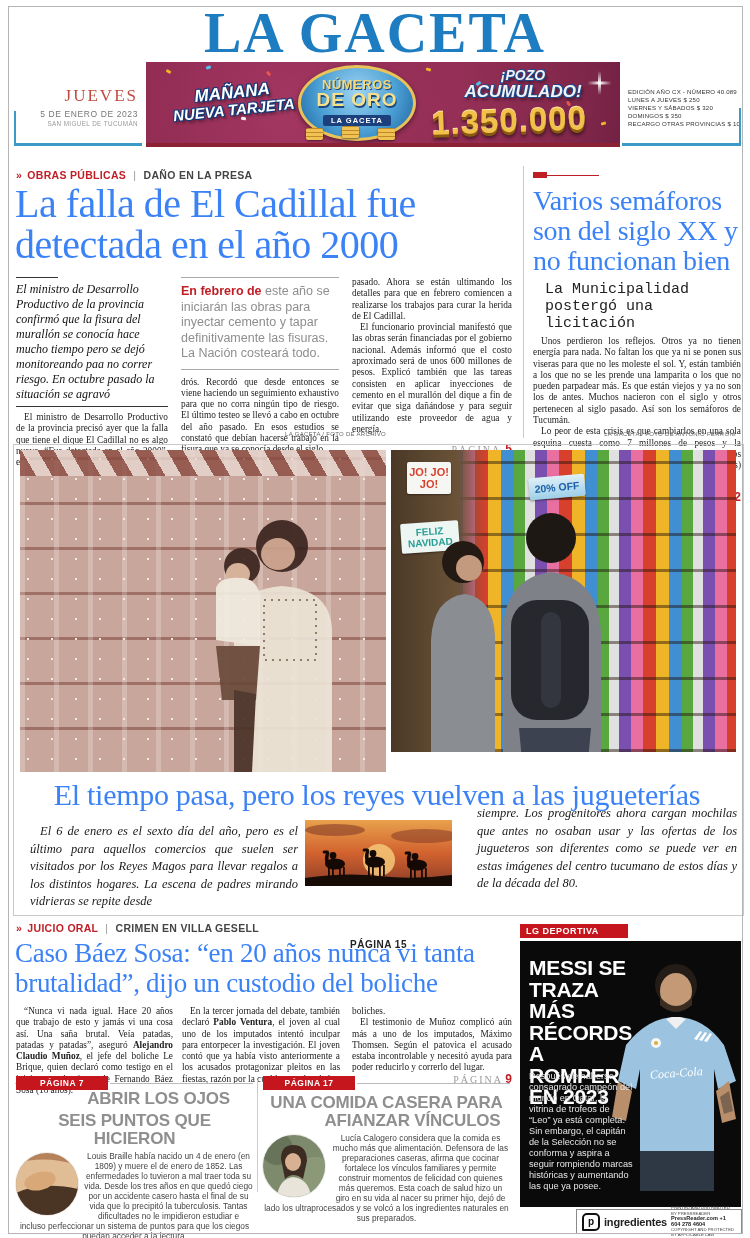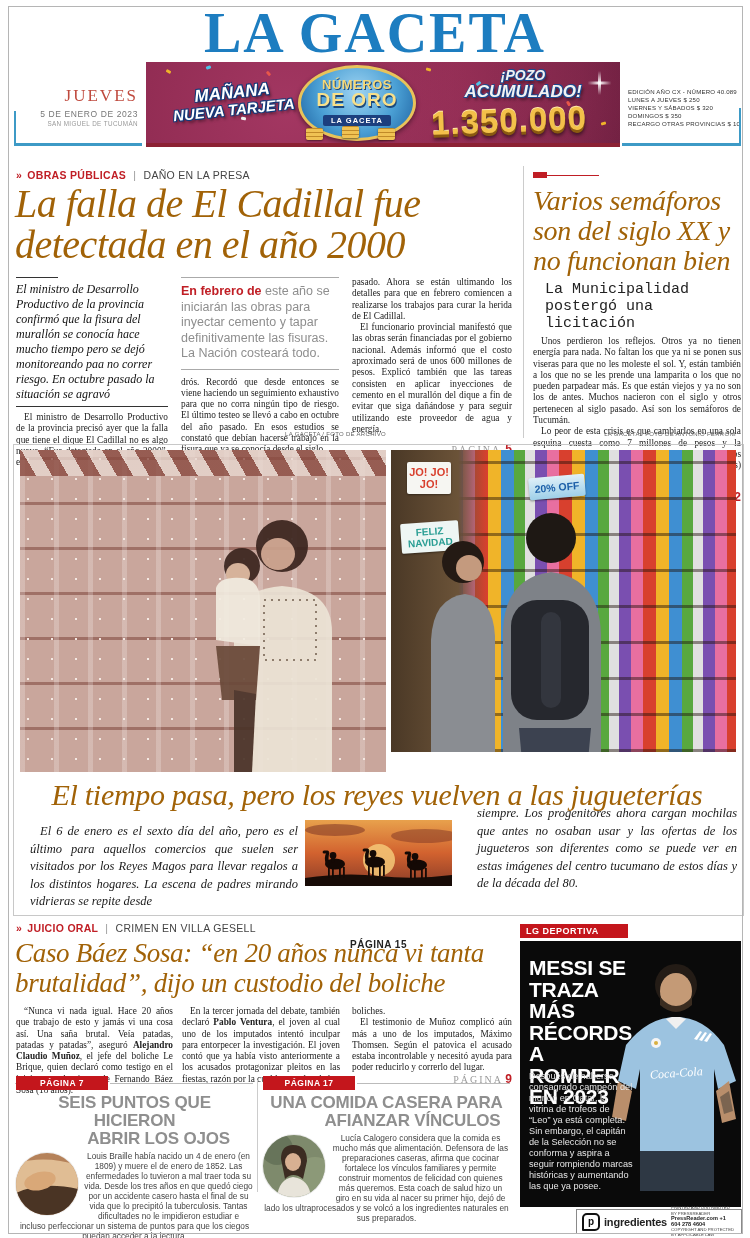--- a/index.html
+++ b/index.html
@@ -51,22 +51,22 @@
   .burst:before,.burst:after{content:"";position:absolute;left:14px;top:0;width:3px;height:30px;
     background:radial-gradient(circle,#fff,rgba(255,255,255,0) 80%);}
   .burst:after{transform:rotate(90deg);}
   .confetti span{position:absolute;width:5px;height:3px;border-radius:1px;}
 
   
   .kicker{font-size:10.5px;font-weight:bold;letter-spacing:.3px;}
   .kicker .chev{color:#c01e25;margin-right:2px;}
   .kicker .k1{color:#c01e25;}
   .kicker .sep{color:#999;font-weight:normal;margin:0 4px;}
-  .kicker .k2{color:#444;font-weight:normal;}
-  .headline{font-family:"Liberation Serif","DejaVu Serif",serif;color:#a16207;font-style:italic;}
+  .kicker .k2{color:#444;font-weight:bold;}
+  .headline{font-family:"Liberation Serif","DejaVu Serif",serif;color:#3b82f6;}
   .h-lead{font-size:40px;line-height:41px;letter-spacing:-.5px;}
   .h-traffic{font-size:28px;line-height:30px;letter-spacing:-.3px;}
   .h-toys{font-size:30px;line-height:32px;text-align:center;letter-spacing:-.3px;}
   .h-baez{font-size:27px;line-height:30px;letter-spacing:-.3px;}
   .bodytxt{font-family:"Liberation Serif","DejaVu Serif",serif;font-size:9.3px;line-height:11.3px;
     text-align:justify;color:#222;}
   .bodytxt p{margin:0;text-indent:8px;}
   .bodytxt p.noind{text-indent:0;}
   .lede{font-family:"Liberation Serif","DejaVu Serif",serif;font-style:italic;font-size:12px;
     line-height:15px;color:#111;}
@@ -355,22 +355,22 @@
     <p class="noind">boliches.</p>
     <p>El testimonio de Muñoz complicó aún más a uno de los imputados, Máximo Thomsen. Según el patovica el acusado estaba incontrolable y necesitó ayuda para poder reducirlo y correrlo del lugar.</p>
     <div class="pagina"><span class="lbl">PÁGINA</span> <span class="num">9</span></div>
   </div>
 
   <div class="abs" style="left:16px;top:1076px;width:237px;">
     <div class="badge-row">
       <div class="badge">PÁGINA 7</div>
       <div class="badge-line"></div>
     </div>
+    <div class="promo-h" style="padding-left:48px;">ABRIR LOS OJOS</div>
     <div class="promo-h" style="margin-top:4px;">SEIS PUNTOS QUE HICIERON</div>
-    <div class="promo-h" style="padding-left:48px;">ABRIR LOS OJOS</div>
     <div style="margin-top:3px;">
       <div class="circle">
         <svg width="62" height="62" viewBox="0 0 62 62">
           <rect width="62" height="62" fill="#b5825a"></rect>
           <path d="M0 38 Q20 26 62 34 L62 62 L0 62 Z" fill="#4a3424"></path>
           <path d="M0 10 Q30 2 62 12 L62 36 Q26 28 0 40 Z" fill="#e0bd94"></path>
           <ellipse cx="24" cy="28" rx="16" ry="9" fill="#d9a878" transform="rotate(-14 24 28)"></ellipse>
         </svg>
       </div>
       <div class="promo-txt">Louis Braille había nacido un 4 de enero (en 1809) y muere el de enero de 1852. Las enfermedades lo tuvieron a mal traer toda su vida. Desde los tres años en que quedó ciego por un accidente casero hasta el final de su vida que lo precipitó la tuberculosis. Tantas dificultades no le impidieron estudiar e incluso perfeccionar un sistema de puntos para que los ciegos puedan acceder a la lectura.</div>

